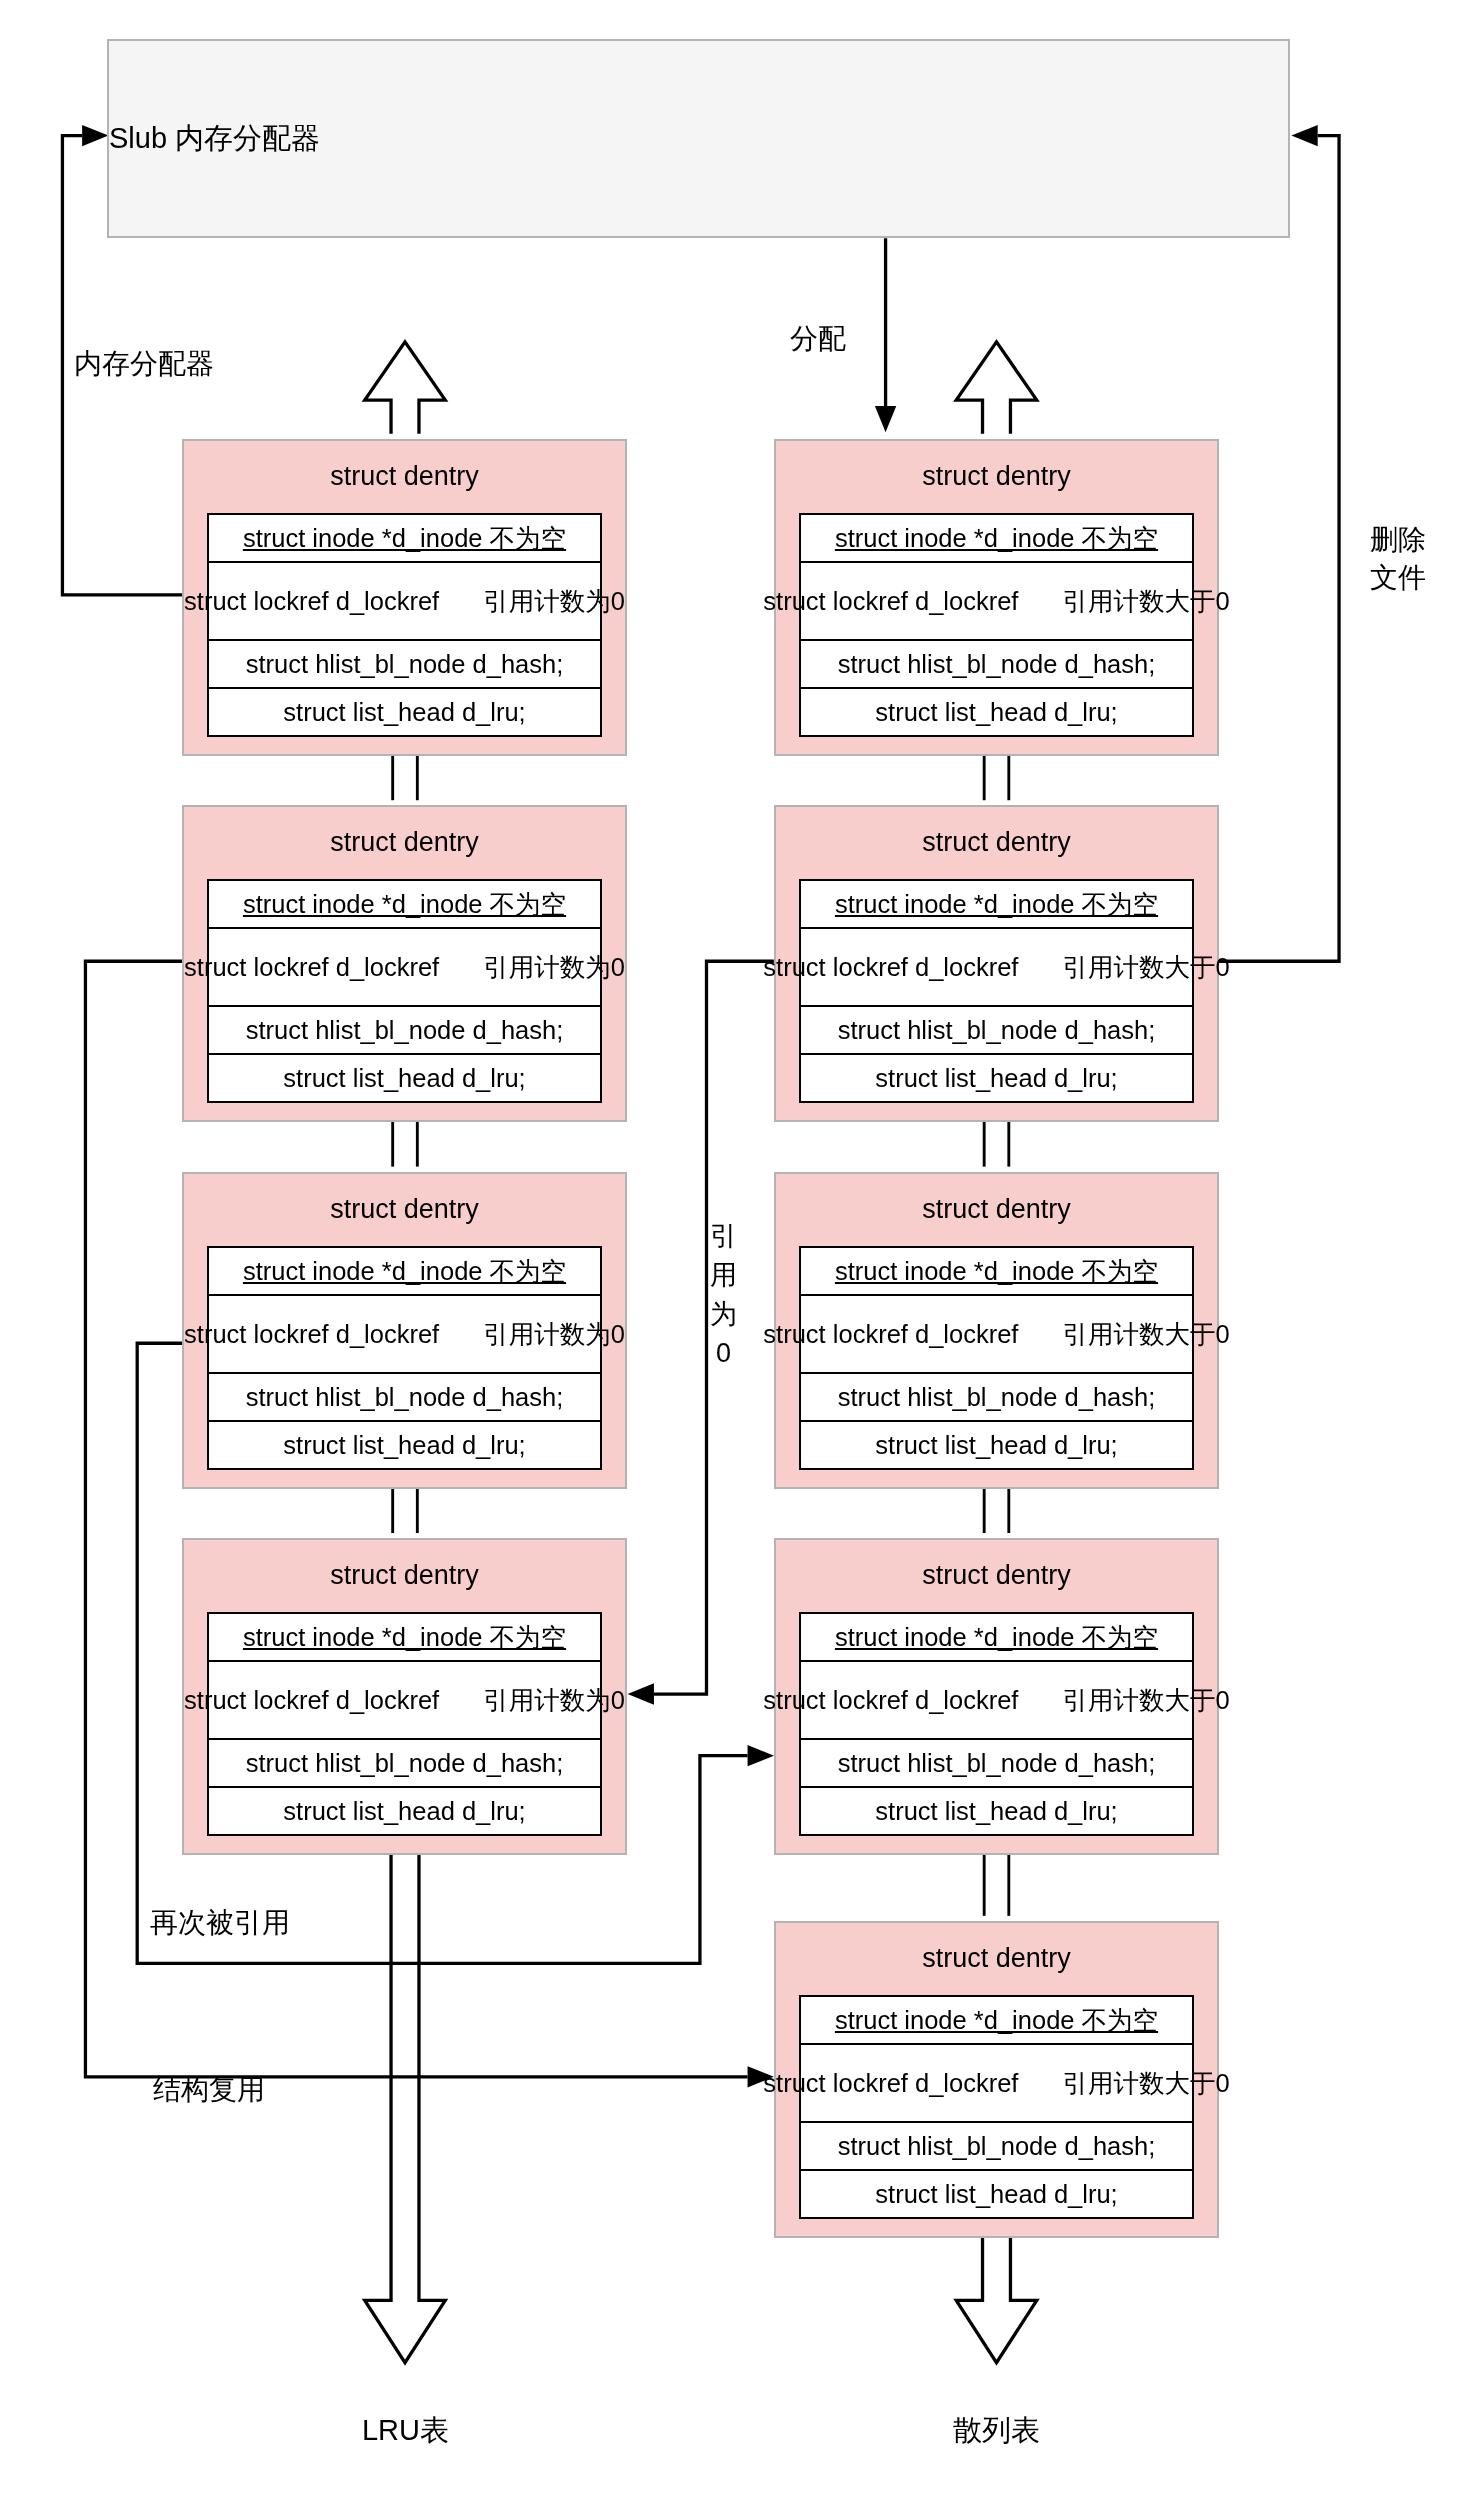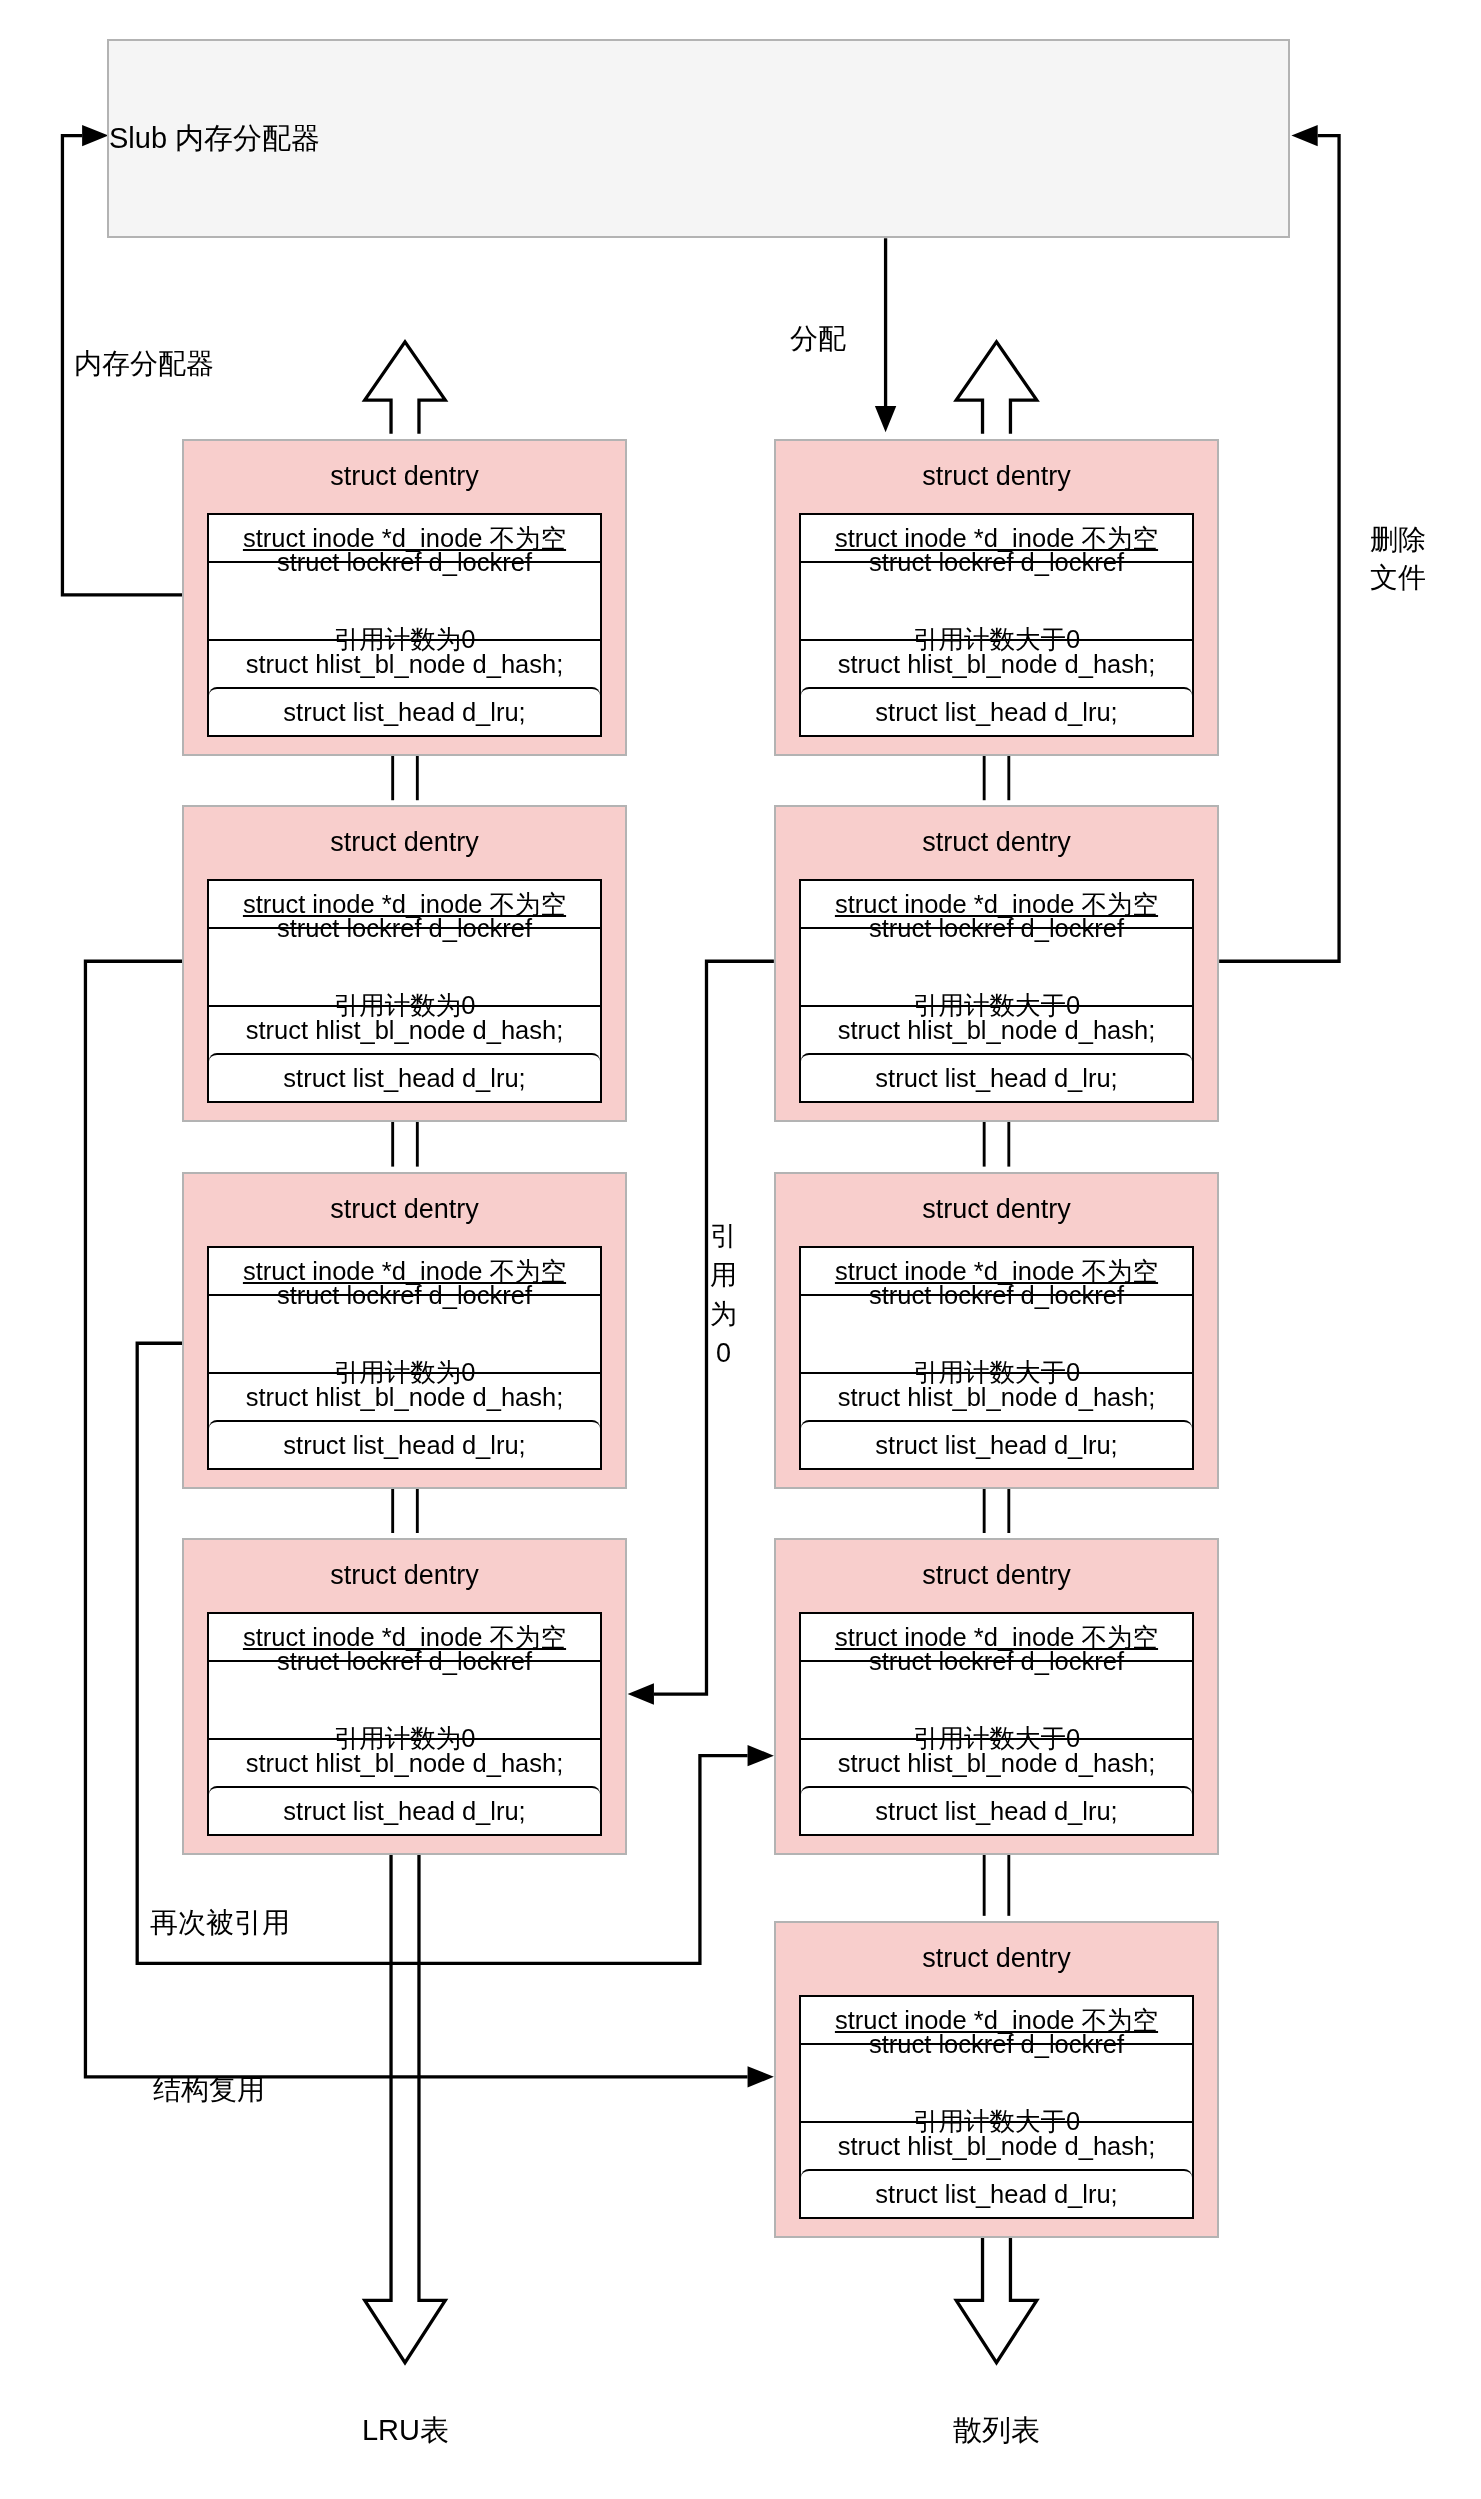--- a/index.html
+++ b/index.html
@@ -37,23 +37,23 @@
   }
   .dentry-table{
     position:absolute;left:23px;right:23px;top:72px;
     background:#ffffff;border:2.5px solid #000;
   }
   .drow{
     display:flex;align-items:center;justify-content:center;
     font-size:25.5px;white-space:nowrap;
   }
   .r-inode{height:46px;text-decoration:underline;}
-  .r-lockref{height:76px;flex-direction:column;line-height:33px;border-top:2.5px solid #000;gap:44px;}
+  .r-lockref{height:76px;line-height:33px;border-top:2.5px solid #000;gap:44px;}
   .r-hash{height:46px;border-top:2.5px solid #000;}
-  .r-lru{height:46px;border-top:2.5px solid #000;border-radius:8px;}
+  .r-lru{height:46px;border-top:2.5px solid #000;}
 
   .lbl{position:absolute;z-index:2;font-size:28px;line-height:1.2;white-space:nowrap;}
   .lbl-expire{left:74px;top:347px;}
   .lbl-alloc{left:790px;top:322px;}
   .lbl-delete{left:1365px;top:521px;width:66px;text-align:center;line-height:38px;white-space:normal;}
   .lbl-refzero{left:706px;top:1217px;width:35px;text-align:center;font-size:27px;line-height:39px;white-space:normal;}
   .lbl-refzero span{display:block;}
   .lbl-again{left:150px;top:1906px;}
   .lbl-reuse{left:153px;top:2073px;}
   .lbl-list{width:181px;text-align:center;font-size:29px;top:2413px;}

